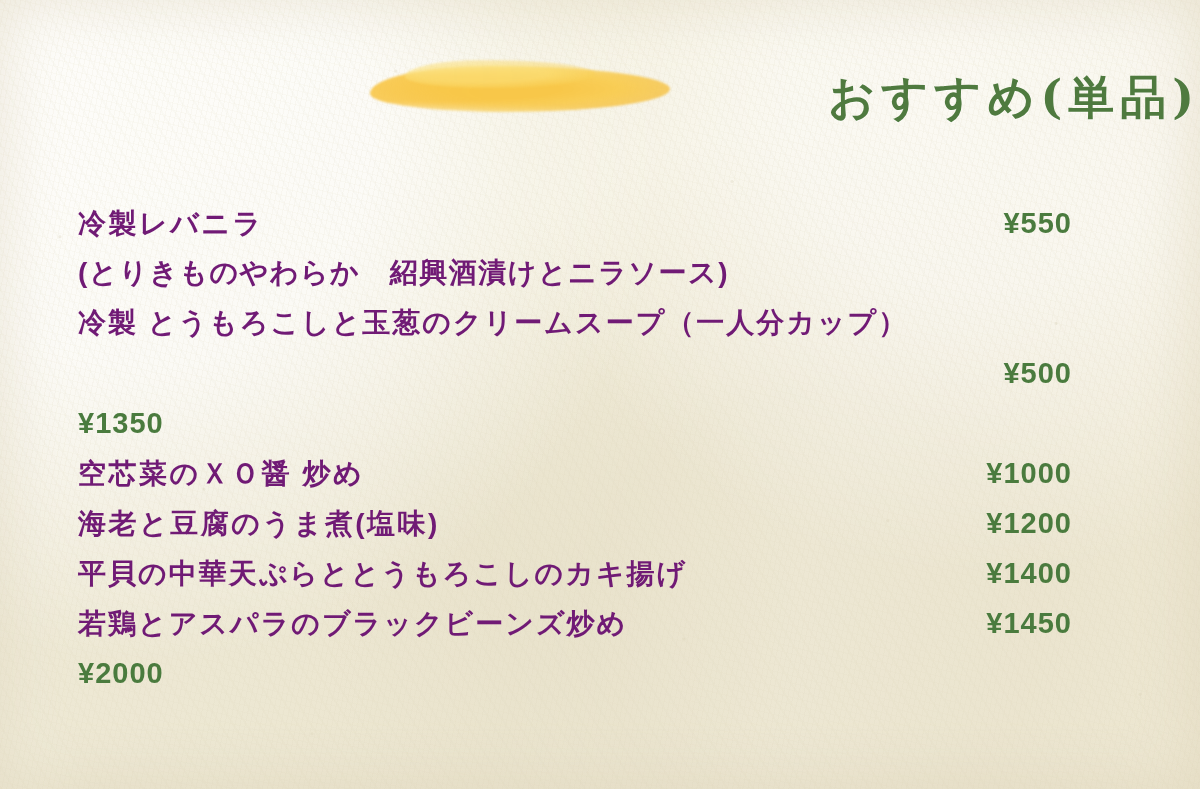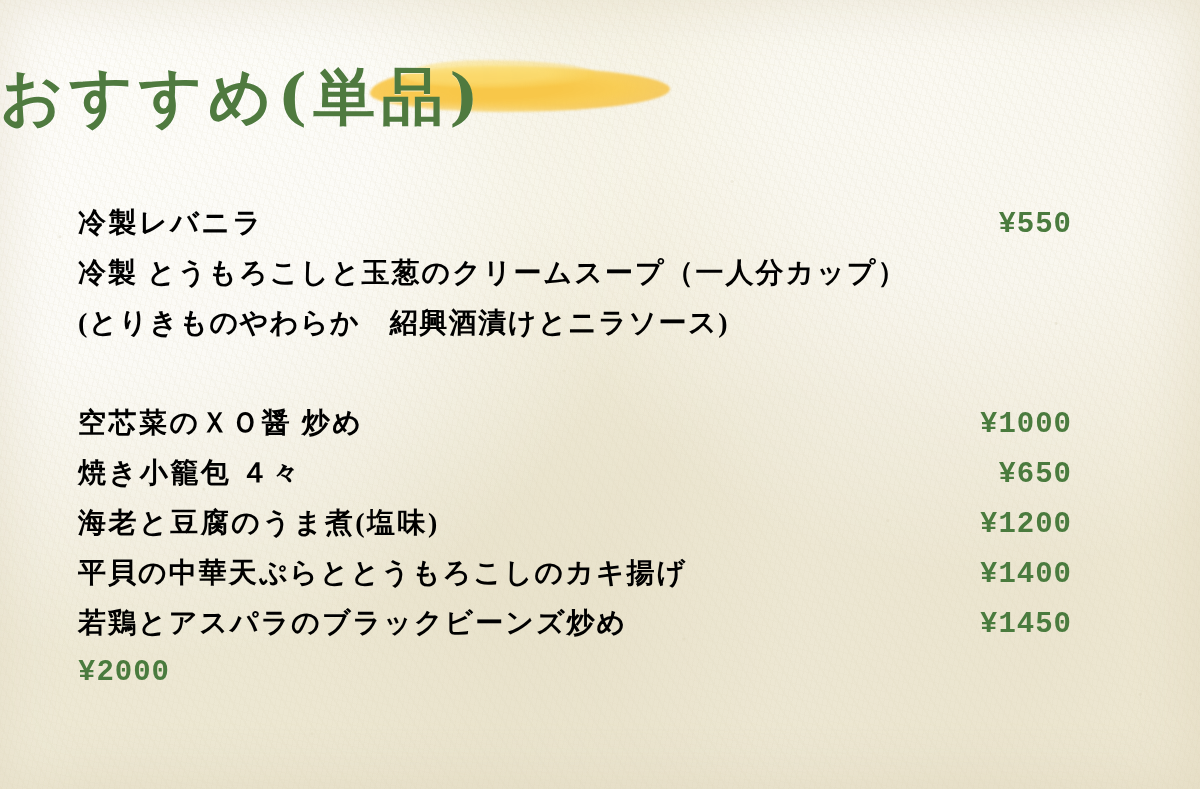--- a/index.html
+++ b/index.html
@@ -92,23 +92,23 @@
     opacity: .75;
     background:
       radial-gradient(ellipse at 40% 50%, rgba(252,226,126,0.8) 0 40%, rgba(252,226,126,0) 80%),
       linear-gradient(88deg, rgba(250,214,96,0.35), rgba(247,199,66,0.48));
   }
   .title-text {
     position: absolute;
     left: 0;
     top: 0;
     width: 1200px;
-    text-align: left;
+    text-align: right;
     font-family: "DejaVu Serif", serif;
-    font-size: 62px;
+    font-size: 46px;
     font-weight: 700;
     letter-spacing: 6px;
     color: #4f7a3f;
     line-height: 110px;
     text-shadow: 0 1px 0 rgba(255,255,255,0.5);
   }
 
   
   #menu-list {
     position: absolute;
@@ -117,34 +117,34 @@
     width: 994px;
   }
   .menu-row {
     display: flex;
     align-items: baseline;
     justify-content: space-between;
     margin-bottom: 2px;
     min-height: 48px;
   }
   .menu-name {
-    font-family: Liberation Serif, serif;
+    font-family: Liberation Sans, sans-serif;
     font-size: 28px;
     font-weight: 700;
-    color: #000000;
+    color: #701a75;
     letter-spacing: 2.5px;
     line-height: 46px;
     white-space: nowrap;
   }
   .menu-name.small {
     font-weight: 600;
     letter-spacing: 1.5px;
   }
   .menu-price {
-    font-family: Liberation Mono, monospace;
+    font-family: Liberation Sans, sans-serif;
     font-size: 29px;
     font-weight: 700;
     color: #4a7b3e;
     letter-spacing: 1px;
     line-height: 46px;
     white-space: nowrap;
     text-align: left;
   }
   .menu-row.wide .menu-name { letter-spacing: 2px; }
   .price-only {
@@ -169,43 +169,43 @@
     <div class="title-text">おすすめ(単品)</div>
   </div>
 
   <div id="menu-list">
 
     <div class="menu-row">
       <div class="menu-name">冷製レバニラ</div>
       <div class="menu-price">¥550</div>
     </div>
 
+    <div class="menu-row small-row">
+      <div class="menu-name small">(とりきものやわらか　紹興酒漬けとニラソース)</div>
+      <div class="menu-price"></div>
+    </div>
+
     <div class="menu-row wide">
       <div class="menu-name small">冷製 とうもろこしと玉葱のクリームスープ（一人分カップ）</div>
       <div class="menu-price"></div>
     </div>
 
-    <div class="menu-row small-row">
-      <div class="menu-name small">(とりきものやわらか　紹興酒漬けとニラソース)</div>
-      <div class="menu-price"></div>
-    </div>
-
-
-    <div class="menu-row">
+    <div class="menu-row price-only">
+      <div class="menu-price">¥500</div>
+    </div>
+
+    <div class="menu-row">
+      <div class="menu-price">¥1350</div>
     </div>
 
     <div class="menu-row">
       <div class="menu-name">空芯菜のＸＯ醤 炒め</div>
       <div class="menu-price">¥1000</div>
     </div>
 
-    <div class="menu-row">
-      <div class="menu-name">焼き小籠包 ４々</div>
-      <div class="menu-price">¥650</div>
-    </div>
 
     <div class="menu-row">
       <div class="menu-name">海老と豆腐のうま煮(塩味)</div>
       <div class="menu-price">¥1200</div>
     </div>
 
     <div class="menu-row wide">
       <div class="menu-name">平貝の中華天ぷらととうもろこしのカキ揚げ</div>
       <div class="menu-price">¥1400</div>
     </div>

